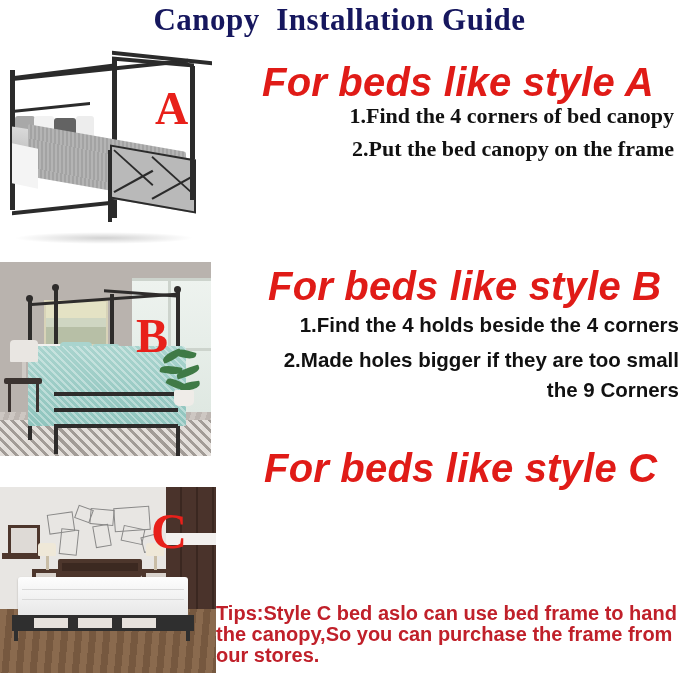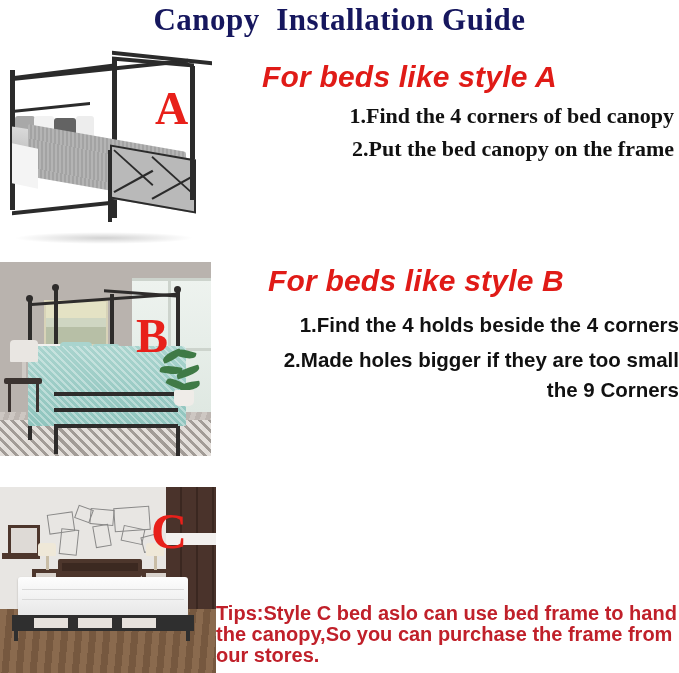--- a/index.html
+++ b/index.html
@@ -8,21 +8,21 @@
 
   .page{position:absolute;inset:0;background:#ffffff;}
 
   
   .title{position:absolute;left:0;top:2px;width:679px;text-align:center;
          font-family:"Liberation Serif",serif;font-weight:700;font-size:31px;
          letter-spacing:.5px;color:#16175e;white-space:pre;}
 
   
   .heading{position:absolute;font-family:"Liberation Sans",sans-serif;
-           font-weight:700;font-style:italic;color:#e01b17;font-size:30px;
+           font-weight:700;font-style:italic;color:#e01b17;font-size:40px;
            letter-spacing:.2px;white-space:nowrap;}
   .heading.h-a{left:262px;top:60px;}
   .heading.h-b{left:268px;top:264px;text-align:center;}
   .heading.h-c{left:264px;top:446px;}
 
   
   .steps{position:absolute;color:#111;}
   .steps.a{left:244px;top:99px;width:430px;
            font-family:"Liberation Serif",serif;font-weight:700;font-size:22px;line-height:33px;}
   .steps.b{left:220px;top:307px;width:459px;
@@ -258,18 +258,19 @@
     <div class="c-sheetline" style="left:22px;top:112px;width:162px;"></div>
     <div class="c-base"></div>
     <div class="c-basegap" style="left:34px;width:34px;"></div>
     <div class="c-basegap" style="left:78px;width:34px;"></div>
     <div class="c-basegap" style="left:122px;width:34px;"></div>
     <div class="c-leg" style="left:14px;top:142px;"></div>
     <div class="c-leg" style="left:186px;top:142px;"></div>
   </div>
   <span class="letter l-c">C</span>
 
+  <div class="heading h-c">For beds like style C</div>
 
   <div class="tips">Tips:Style C bed aslo can use bed frame to hand up
 the canopy,So you can purchase the frame from
 our stores.</div>
 
 </div>
 
 </body></html>

